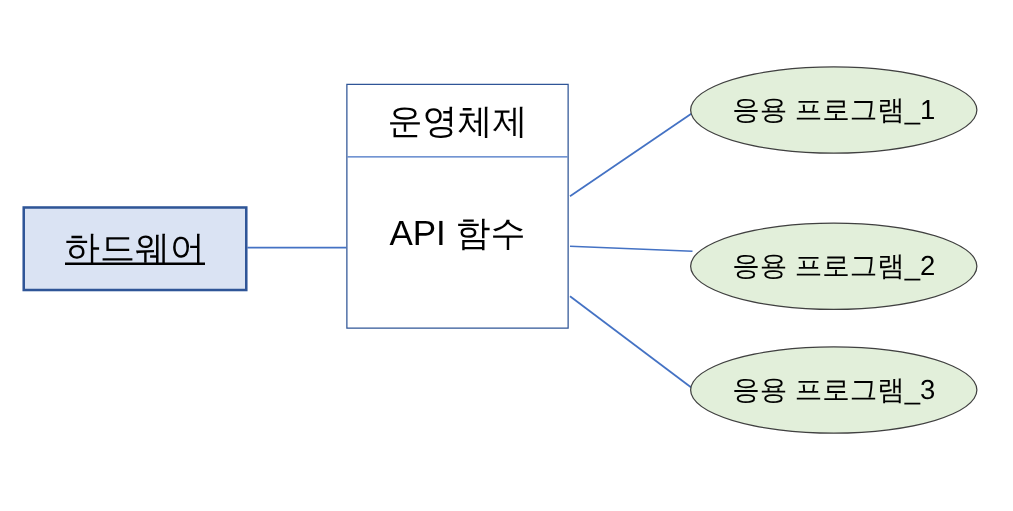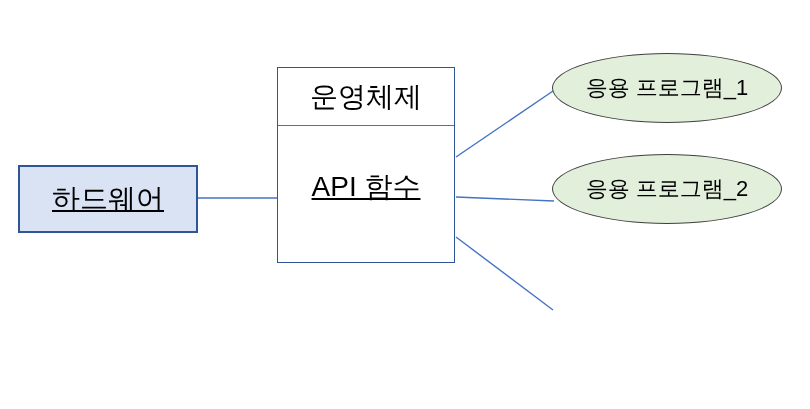--- a/index.html
+++ b/index.html
@@ -64,33 +64,32 @@
     justify-content: center;
     font-size: 28px;
   }
   .api-body {
     flex: 1;
     display: flex;
     align-items: center;
     justify-content: center;
     padding-bottom: 14px;
     font-size: 28px;
-    text-decoration: underline;
   }
   .app-ellipse {
     left: 552px;
     width: 230px;
     height: 70px;
     background: var(--app-fill, #e2efda);
     border: 1.5px solid var(--app-border, #404040);
     border-radius: 50%;
     font-size: 22px;
   }
   .app-1 { top: 53px; }
-  .app-2 { top: 154px; }
+  .app-2 { top: 178px; }
   .app-3 { top: 277px; }
 </style>
 </head>
 <body>
 
 <div class="canvas">
 
   <svg class="connector-layer" viewBox="0 0 810 409" xmlns="http://www.w3.org/2000/svg">
     <line x1="197" y1="198" x2="278" y2="198"></line>
     <line x1="456" y1="157" x2="553" y2="91"></line>
@@ -112,14 +111,17 @@
   </div>
 
   <div class="node app-ellipse app-1">
     <span>응용 프로그램_1</span>
   </div>
 
   <div class="node app-ellipse app-2">
     <span>응용 프로그램_2</span>
   </div>
 
+  <div class="node app-ellipse app-3">
+    <span>응용 프로그램_3</span>
+  </div>
 
 </div>
 
 </body></html>

